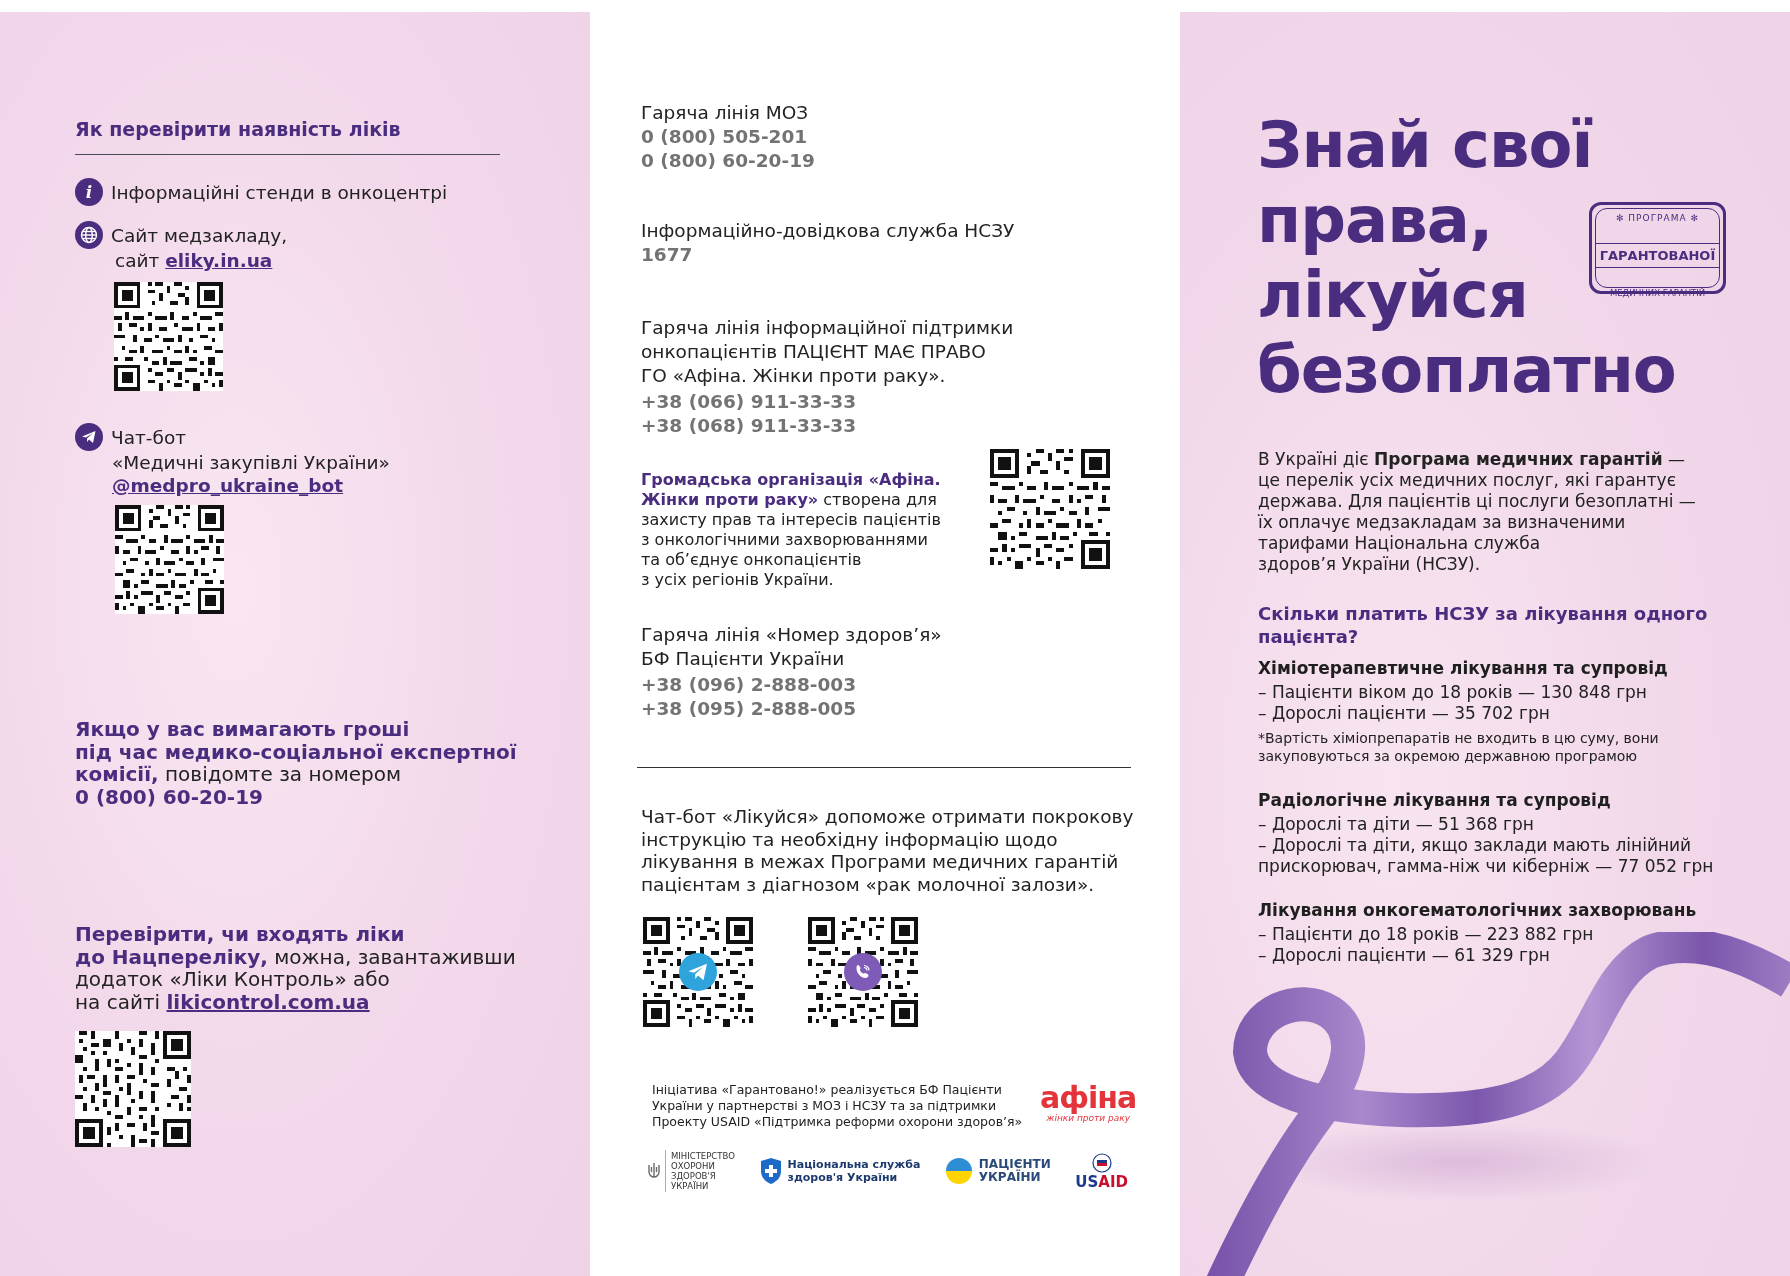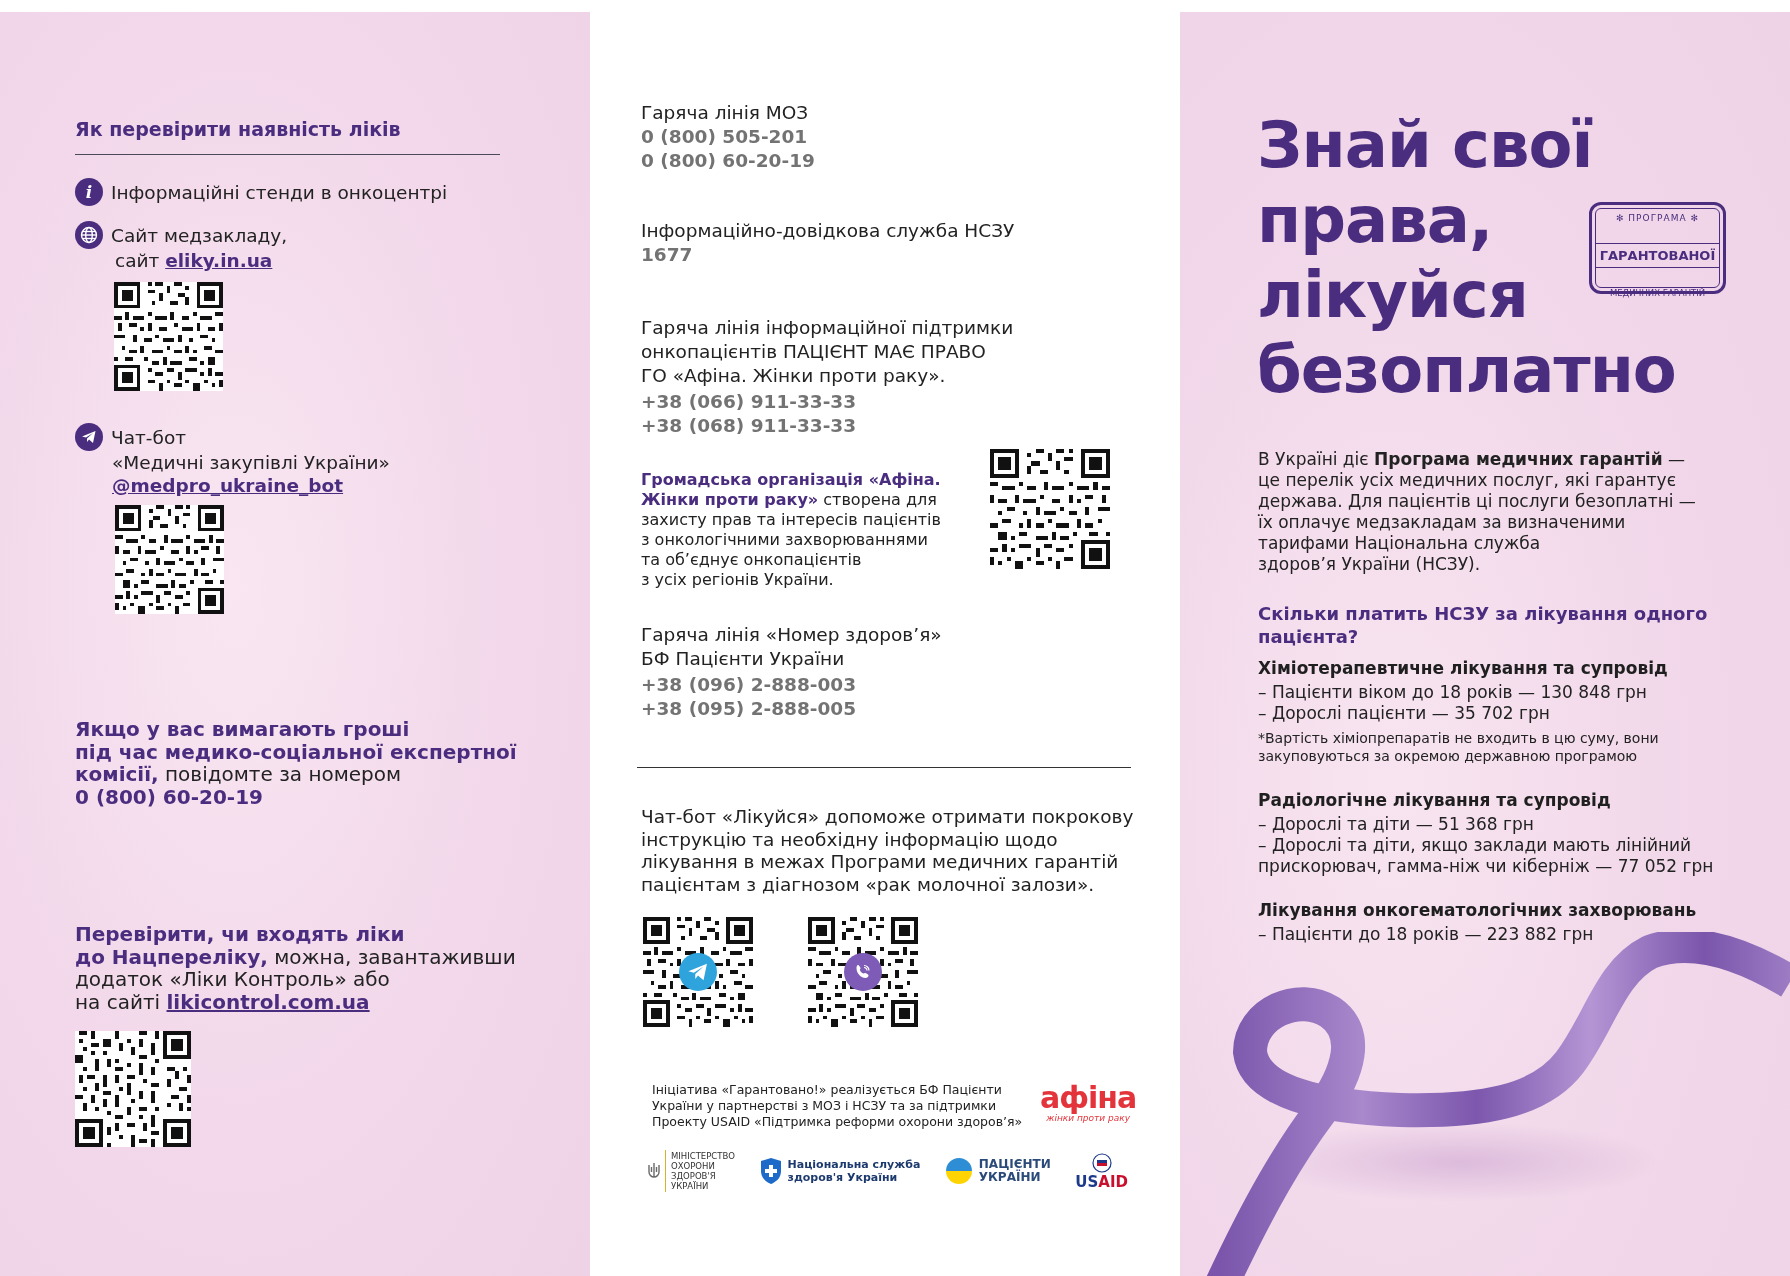--- a/index.html
+++ b/index.html
@@ -37,21 +37,21 @@
   .logo-moz { display: flex; align-items: center; gap: 5px; font-size: 8.5px; line-height: 10px; color: #333; }
   .logo-moz .bar { width: 1px; height: 42px; background: #d8b030; }
   .logo-nszu { display: flex; align-items: center; gap: 6px; font-size: 11px; font-weight: bold; color: #1d3a6e; line-height: 13px; }
   .logo-pu { display: flex; align-items: center; gap: 6px; font-size: 12px; font-weight: bold; color: #2a4a7a; line-height: 13px; }
   .logo-usaid { text-align: center; font-size: 15px; font-weight: bold; color: #1d3a8a; line-height: 14px; }
   .logo-usaid .usa { color: #1d3a8a; } .logo-usaid .aid { color: #c8102e; }
 
   
   .r-headline { left: 1257px; top: 96px; font-size: 64px; font-weight: bold; line-height: 75px; color: #4a2d7f; letter-spacing: -1px; }
   .stamp { left: 1589px; top: 190px; width: 137px; height: 92px; border: 3px solid #4a2d7f; border-radius: 12px; padding: 3px; }
-  .stamp-inner { width: 100%; height: 100%; border: 1.5px solid #4a2d7f; border-radius: 6px; display: flex; flex-direction: column; align-items: center; justify-content: space-between; color: #4a2d7f; gap: 20px; }
+  .stamp-inner { width: 100%; height: 100%; border: 1.5px solid #4a2d7f; border-radius: 12px; display: flex; flex-direction: column; align-items: center; justify-content: space-between; color: #4a2d7f; gap: 20px; }
   .stamp-top { font-size: 9px; letter-spacing: 1px; padding-top: 4px; }
   .stamp-mid { font-size: 13px; font-weight: bold; border-top: 1.5px solid #4a2d7f; border-bottom: 1.5px solid #4a2d7f; width: 100%; text-align: center; padding: 4px 0; }
   .stamp-bot { font-size: 8.5px; padding-bottom: 3px; }
   .r-intro { left: 1258px; top: 437px; width: 470px; font-size: 17px; line-height: 21px; color: #222; }
   .r-q { left: 1258px; top: 590px; width: 470px; font-size: 18px; line-height: 23px; font-weight: bold; color: #4a2d7f; }
   .r-sec { left: 1258px; width: 500px; font-size: 17px; line-height: 21px; color: #222; }
   .r-sec .h { font-weight: bold; color: #1f1f1f; margin-bottom: 3px; }
   .r-sec .note { font-size: 14px; line-height: 18px; margin-top: 5px; }
   .ribbon { left: 0; top: 920px; }
 </style>
@@ -333,14 +333,15 @@
   <div class="abs r-sec" style="left:78px; top:778px;">
     <div class="h">Радіологічне лікування та супровід</div>
     <div>– Дорослі та діти — 51 368 грн</div>
     <div>– Дорослі та діти, якщо заклади мають лінійний</div>
     <div>прискорювач, гамма-ніж чи кіберніж — 77 052 грн</div>
   </div>
 
   <div class="abs r-sec" style="left:78px; top:888px;">
     <div class="h">Лікування онкогематологічних захворювань</div>
     <div>– Пацієнти до 18 років — 223 882 грн</div>
+    <div>– Дорослі пацієнти — 61 329 грн</div>
   </div>
 </div>
 
 </body></html>

